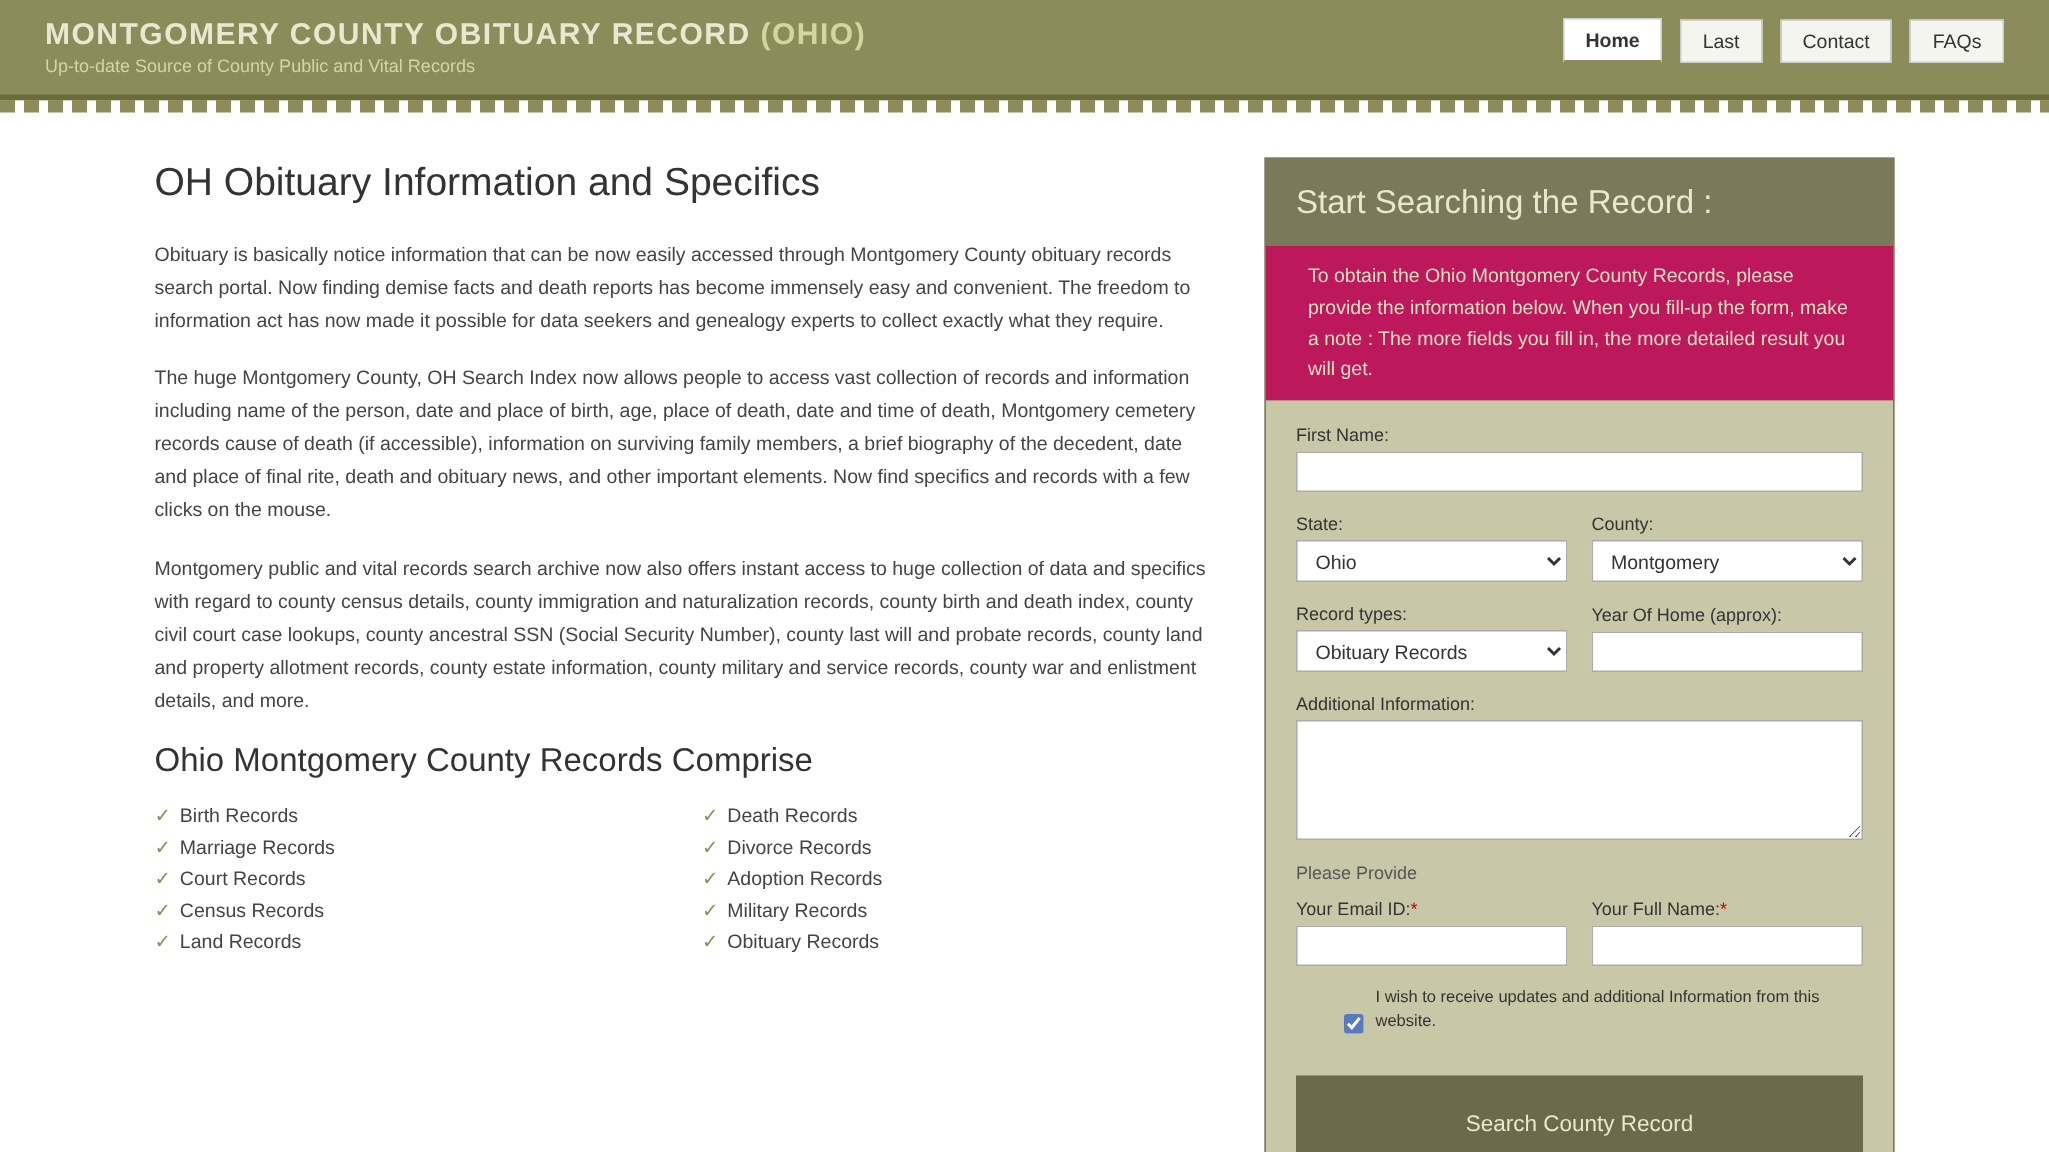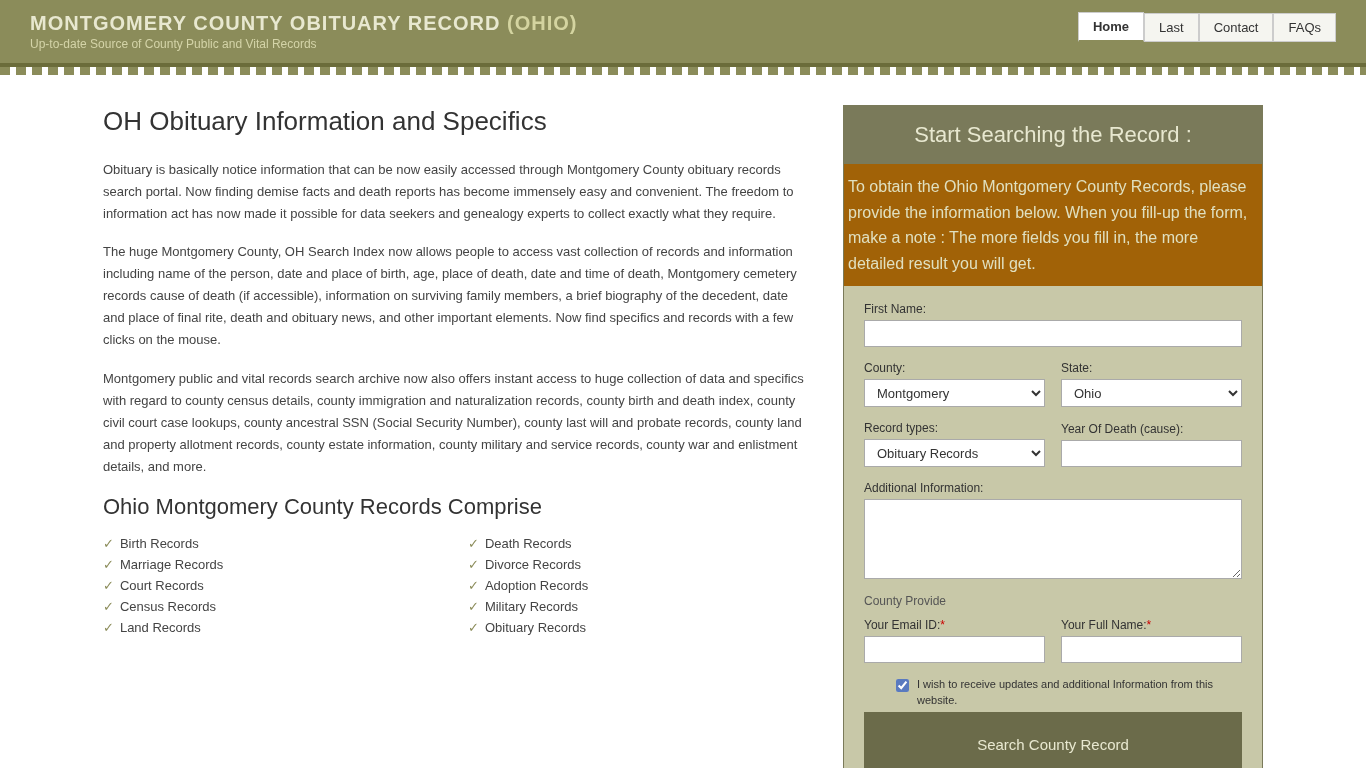--- a/index.html
+++ b/index.html
@@ -23,21 +23,21 @@
     .header-left .site-title .paren {
       color: #d4d4a0;
     }
     .header-left .site-subtitle {
       color: #d4d4a8;
       font-size: 12px;
       margin-top: 2px;
     }
     .header-nav {
       display: flex;
-      gap: 0;
+      gap: 12px;
       align-items: center;
     }
     .header-nav a {
       color: #333;
       text-decoration: none;
       padding: 6px 14px;
       font-size: 13px;
       background: #f5f5f0;
       border: 1px solid #ccc;
       cursor: pointer;
@@ -114,27 +114,26 @@
       border: 1px solid #7a7a5a;
     }
     .right-panel .panel-header {
       background: #7a7a5a;
       padding: 16px 20px;
     }
     .right-panel .panel-header h2 {
       color: #e8e8d0;
       font-size: 22px;
       font-weight: normal;
-      text-align: center;
     }
     .right-panel .panel-subtext {
-      background: #a16207;
-      padding: 10px 4px;
+      background: #be185d;
+      padding: 10px 28px;
       color: #e0e0c0;
-      font-size: 16px;
+      font-size: 13px;
       line-height: 1.6;
     }
     .right-panel .panel-body {
       background: #c8c8a8;
       padding: 16px 20px;
     }
     .form-row {
       display: flex;
       gap: 16px;
       margin-bottom: 14px;
@@ -168,23 +167,23 @@
       height: 28px;
     }
     .please-provide {
       font-size: 12px;
       color: #555;
       margin-bottom: 10px;
       margin-top: 4px;
     }
     .checkbox-row {
       display: flex;
-      align-items: flex-start;
+      align-items: flex-end;
       gap: 8px;
-      margin-bottom: 4px;
+      margin-bottom: 28px;
       margin-top: 6px;
       padding-left: 32px;
     }
     .checkbox-row input[type="checkbox"] {
       margin-top: 2px;
       accent-color: #5a7abf;
     }
     .checkbox-row label {
       font-size: 11px;
       color: #333;
@@ -286,60 +285,60 @@
 
       <div class="form-row">
         <div class="form-group">
           <label>First Name:</label>
           <input type="text" style="">
         </div>
       </div>
 
       <div class="form-row">
         <div class="form-group">
+          <label>State:</label>
+          <select>
+            <option>Ohio</option>
+            <option>Alabama</option>
+            <option>Alaska</option>
+          </select>
+        </div>
+        <div class="form-group">
           <label>County:</label>
           <select>
             <option>Montgomery</option>
             <option>Hamilton</option>
             <option>Franklin</option>
-          </select>
-        </div>
-        <div class="form-group">
-          <label>State:</label>
-          <select>
-            <option>Ohio</option>
-            <option>Alabama</option>
-            <option>Alaska</option>
           </select>
         </div>
       </div>
 
       <div class="form-row">
         <div class="form-group">
           <label>Record types:</label>
           <select>
             <option>Obituary Records</option>
             <option>Birth Records</option>
             <option>Death Records</option>
             <option>Marriage Records</option>
             <option>Divorce Records</option>
           </select>
         </div>
         <div class="form-group">
-          <label>Year Of Death (cause):</label>
+          <label>Year Of Home (approx):</label>
           <input type="text" style="">
         </div>
       </div>
 
       <div class="form-group" style="margin-bottom:12px;">
         <label>Additional Information:</label>
         <textarea style=""></textarea>
       </div>
 
-      <div class="please-provide">County Provide</div>
+      <div class="please-provide">Please Provide</div>
 
       <div class="form-row">
         <div class="form-group">
           <label>
             <span>Your Email ID:</span><span style="color:#c00">*</span>
           </label>
           <input type="text" style="">
         </div>
         <div class="form-group">
           <label>

